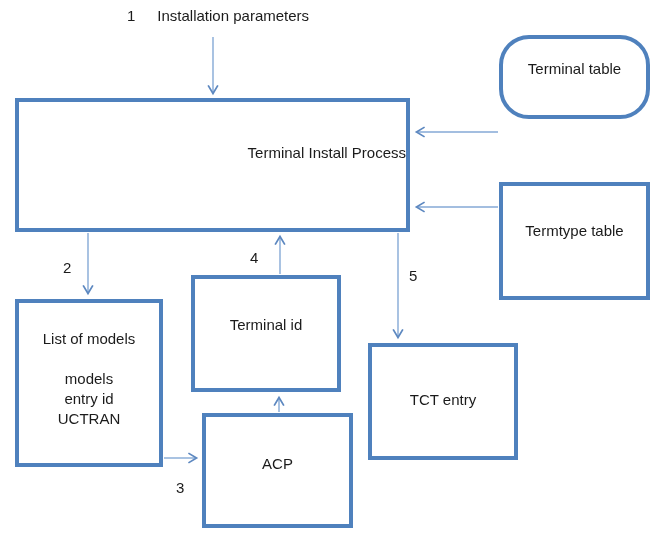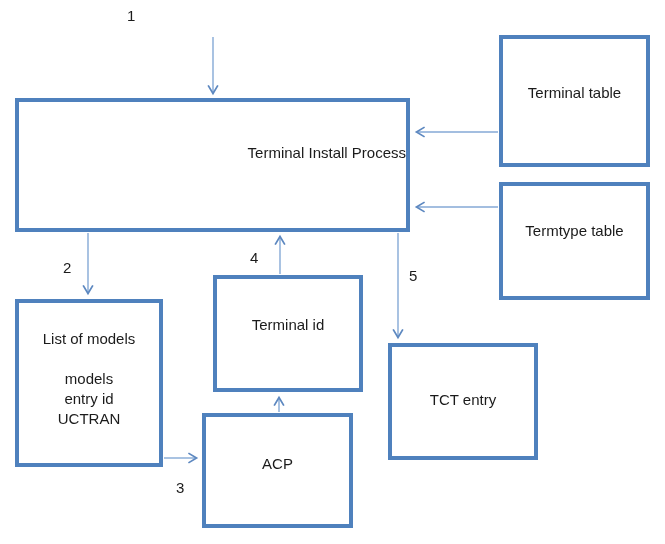--- a/index.html
+++ b/index.html
@@ -75,51 +75,52 @@
     <line x1="498" y1="207" x2="417" y2="207" stroke="#85a9d6" stroke-width="1.4" marker-end="url(#ah)"></line>
     <line x1="88" y1="233" x2="88" y2="293" stroke="#85a9d6" stroke-width="1.4" marker-end="url(#ah)"></line>
     <line x1="164" y1="458" x2="196" y2="458" stroke="#85a9d6" stroke-width="1.4" marker-end="url(#ah)"></line>
     <line x1="279" y1="412" x2="279" y2="398" stroke="#85a9d6" stroke-width="1.4" marker-end="url(#ah)"></line>
     <line x1="280" y1="274" x2="280" y2="237" stroke="#85a9d6" stroke-width="1.4" marker-end="url(#ah)"></line>
     <line x1="398" y1="233" x2="398" y2="337" stroke="#85a9d6" stroke-width="1.4" marker-end="url(#ah)"></line>
   </svg>
 
   <div class="top-caption">
     <span>1</span>
+    <span>Installation parameters</span>
   </div>
 
   <div class="box" style="left:15px; top:98px; width:395px; height:134px; padding-bottom:24px;align-items:flex-end;">
     <span class="line">Terminal Install Process</span>
   </div>
 
-  <div class="box" style="left:499px; top:35px; width:151px; height:132px; padding-bottom:16px;">
+  <div class="box" style="left:499px; top:35px; width:151px; height:84px; padding-bottom:16px;border-radius:30px;">
     <span class="line">Terminal table</span>
   </div>
 
   <div class="box" style="left:499px; top:182px; width:151px; height:118px; padding-bottom:20px;">
     <span class="line">Termtype table</span>
   </div>
 
   <div class="box" style="left:15px; top:299px; width:148px; height:168px; padding-bottom:8px;">
     <span class="line">List of models</span>
     <span class="line"></span>
     <span class="line">models</span>
     <span class="line">entry id</span>
     <span class="line">UCTRAN</span>
   </div>
 
-  <div class="box" style="left:213px; top:275px; width:150px; height:117px; padding-bottom:18px;justify-content:center;">
+  <div class="box" style="left:191px; top:275px; width:150px; height:117px; padding-bottom:18px;justify-content:center;">
     <span class="line">Terminal id</span>
   </div>
 
   <div class="box" style="left:202px; top:413px; width:151px; height:115px; padding-bottom:14px;">
     <span class="line">ACP</span>
   </div>
 
-  <div class="box" style="left:388px; top:343px; width:150px; height:117px; padding-bottom:4px;">
+  <div class="box" style="left:368px; top:343px; width:150px; height:117px; padding-bottom:4px;">
     <span class="line">TCT entry</span>
   </div>
 
   <div class="step-label" style="left:63px; top:259px;">2</div>
   <div class="step-label" style="left:176px; top:479px;">3</div>
   <div class="step-label" style="left:250px; top:249px;">4</div>
   <div class="step-label" style="left:409px; top:267px;">5</div>
 
 </div>
 

